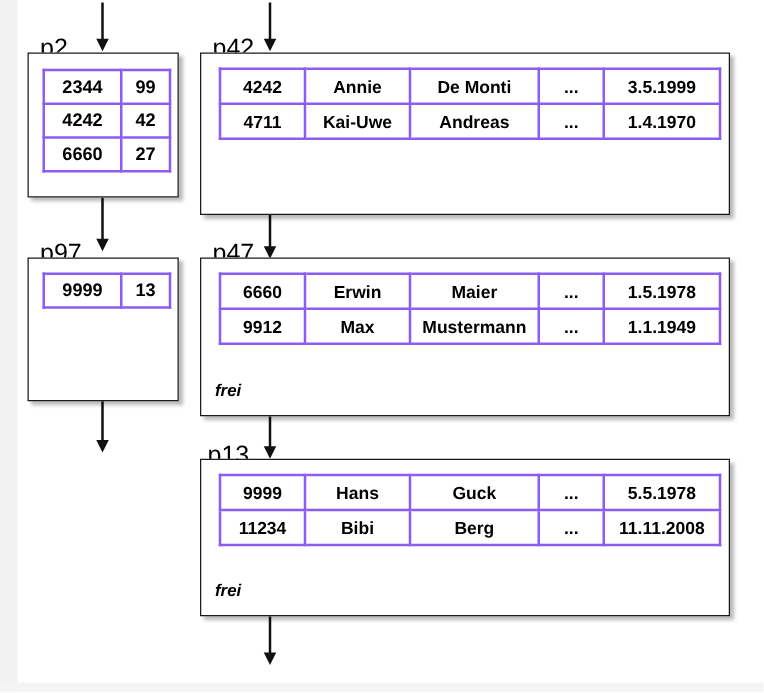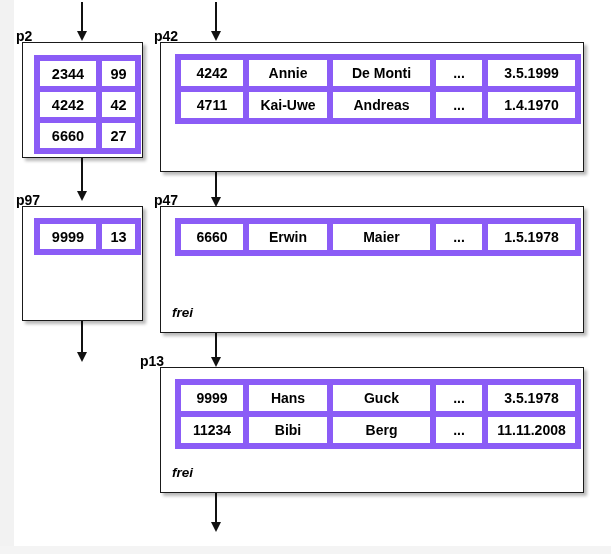--- a/index.html
+++ b/index.html
@@ -32,36 +32,37 @@
   
   .page-box {
     position: absolute;
     background: #ffffff;
     border: 1.5px solid #1a1a1a;
     box-shadow: 3px 3px 3px rgba(0,0,0,0.28);
     box-sizing: border-box;
   }
   .page-label {
     position: absolute;
-    font-size: 14px;
-    font-weight: bold;
+    font-size: 20px;
+    font-weight: normal;
     color: #000000;
     letter-spacing: 0px;
     white-space: nowrap;
+    margin-left: 16px;
   }
 
   
   .tbl {
     position: absolute;
     border-collapse: collapse;
     box-sizing: border-box;
     table-layout: fixed;
   }
   .tbl td {
-    border: 6px solid #8b5cf6;
+    border: 2px solid #8b5cf6;
     text-align: center;
     font-size: 14px;
     font-weight: bold;
     color: #000000;
     padding: 0;
     height: 26px;
     background: #ffffff;
     white-space: nowrap;
   }
   .tbl.dir td { height: 25px; font-size: 14.5px; }
@@ -214,41 +215,48 @@
         <col style="width:93px">
       </colgroup>
     <tbody>
       <tr>
         <td>6660</td>
         <td>Erwin</td>
         <td>Maier</td>
         <td>...</td>
         <td>1.5.1978</td>
       </tr>
+      <tr>
+        <td>9912</td>
+        <td>Max</td>
+        <td>Mustermann</td>
+        <td>...</td>
+        <td>1.1.1949</td>
+      </tr>
     </tbody>
   </table>
   <div class="frei" style="left:172px; top:305px;">frei</div>
 
-  <div class="page-label" style="left:140px; top:353px;text-align:right;">p13</div>
+  <div class="page-label" style="left:150px; top:353px;text-align:right;">p13</div>
   <div class="page-box" style="left:160px; top:367px; width:424px; height:126px;"></div>
   <table class="tbl" style="left:175px; top:379px; width:400px;">
     <colgroup>
         <col style="width:68px">
         <col style="width:84px">
         <col style="width:103px">
         <col style="width:52px">
         <col style="width:93px">
       </colgroup>
     <tbody>
       <tr>
         <td>9999</td>
         <td>Hans</td>
         <td>Guck</td>
         <td>...</td>
-        <td>3.5.1978</td>
+        <td>5.5.1978</td>
       </tr>
       <tr>
         <td>11234</td>
         <td>Bibi</td>
         <td>Berg</td>
         <td>...</td>
         <td>11.11.2008</td>
       </tr>
     </tbody>
   </table>

